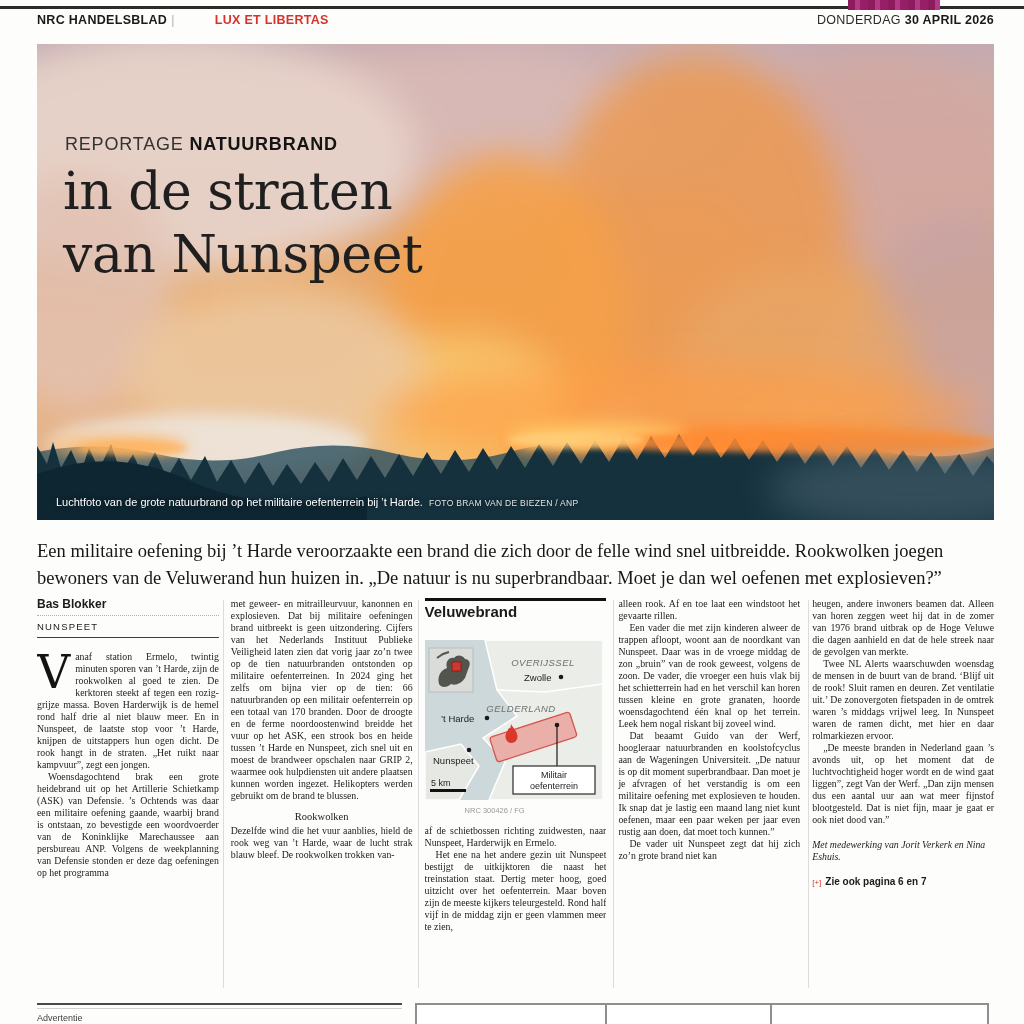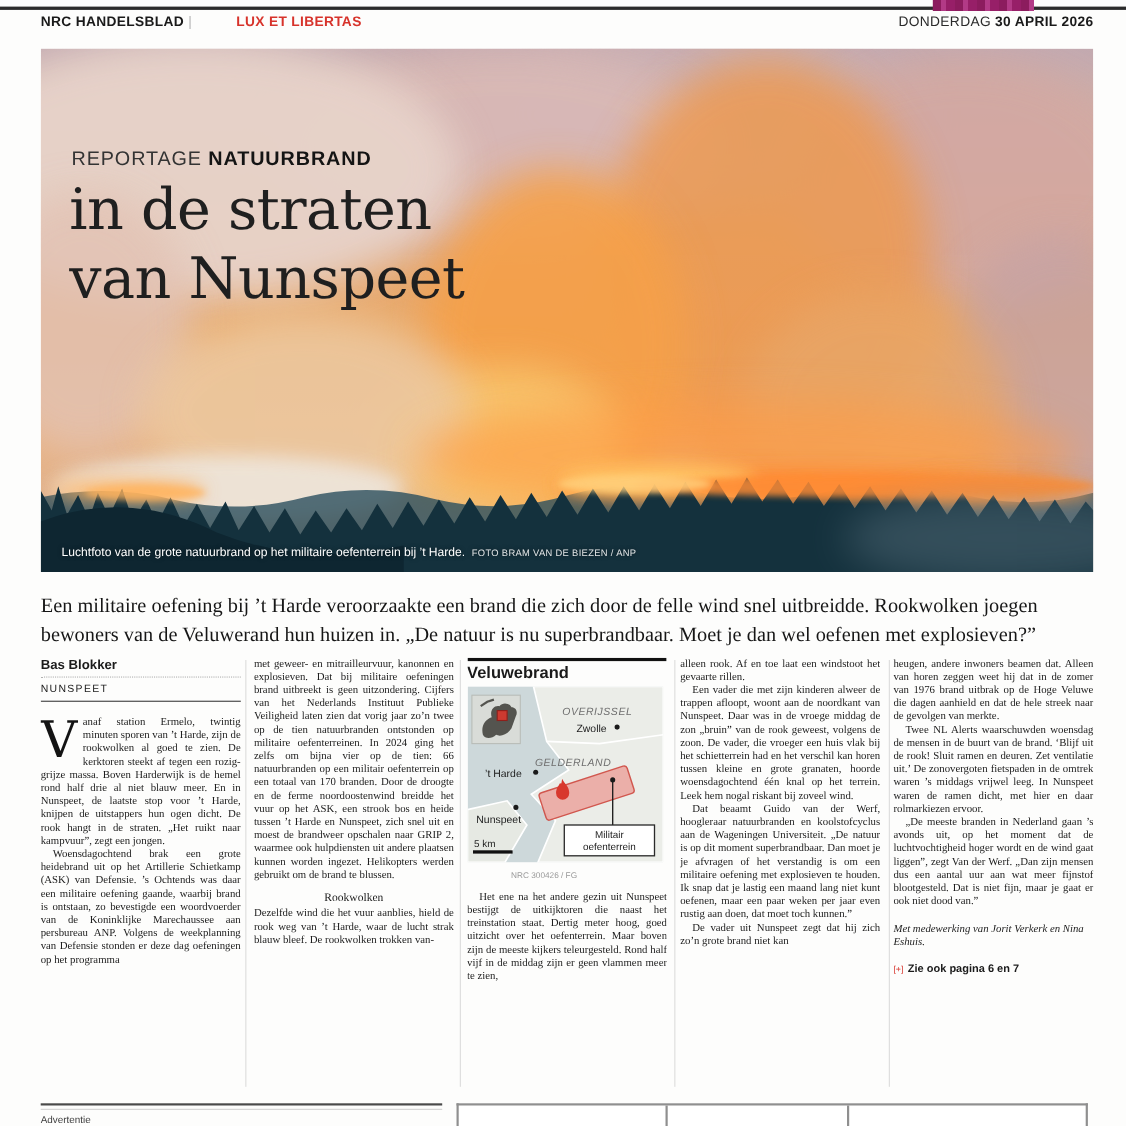--- a/index.html
+++ b/index.html
@@ -38,21 +38,21 @@
   .byline-name{font-family:"Liberation Sans",sans-serif;font-size:12px;font-weight:bold;
         padding-bottom:5px;border-bottom:1px dotted #b0b0b0;text-align:left;}
   .dateline{font-family:"Liberation Sans",sans-serif;font-size:9.5px;letter-spacing:1.2px;
         padding:5px 0 4px 0;border-bottom:1.5px solid #3c3c3c;margin-bottom:13px;text-align:left;}
   .dropcap{float:left;font-family:"DejaVu Serif",serif;font-size:46px;line-height:38px;
         padding:2px 5px 0 0;color:#131313;}
   .subhead{font-weight:normal;font-size:10.5px;margin:9px 0 2px 0 !important;text-align:center;}
   
   .info-rule{height:2.5px;background:#111;margin-bottom:5px;}
   .info-title{font-family:"Liberation Sans",sans-serif;font-size:15px;font-weight:600;
-        color:#1a1a1a;margin-bottom:6px;text-align:left;}
+        color:#1a1a1a;margin-bottom:22px;text-align:left;}
   .map-credit{font-family:"Liberation Sans",sans-serif;font-size:7.5px;color:#9a9a9a;
         margin:2px 0 8px 0;text-align:left;padding-left:40px;}
   .maptext{font-family:"Liberation Sans",sans-serif;font-size:9.5px;fill:#1d1d1d;}
   .mapprov{font-family:"Liberation Sans",sans-serif;font-size:9.5px;font-style:italic;fill:#6f6f6f;letter-spacing:.5px;}
   .maplab{font-family:"Liberation Sans",sans-serif;font-size:9px;fill:#1d1d1d;}
   .mapscale{font-family:"Liberation Sans",sans-serif;font-size:9px;fill:#1d1d1d;}
   
   .contributors{font-style:italic;margin-top:13px !important;text-align:left;}
   .see-also{font-family:"Liberation Sans",sans-serif;font-size:10px;font-weight:bold;
         margin-top:13px !important;text-align:left;}
@@ -187,20 +187,21 @@
           <rect x="5" y="149" width="36" height="3" fill="#111"></rect>
           <g>
             <rect x="4" y="8" width="44" height="44" fill="#d9dcd8" stroke="#b9bcb8" stroke-width="1"></rect>
             <path d="M14,44 C12,36 16,30 22,28 C20,22 24,17 29,18 C32,14 38,15 40,19 C44,19 46,23 44,27 L40,38 C36,44 30,46 26,44 C22,48 16,48 14,44 Z" fill="#54544f"></path>
             <path d="M12,18 L18,14 L24,12" fill="none" stroke="#54544f" stroke-width="2"></path>
             <rect x="27" y="22" width="9" height="9" fill="#cd3a30" stroke="#8f1f1a" stroke-width="1"></rect>
           </g>
         </svg>
         <div class="map-credit">NRC 300426 / FG</div>
       </div>
+      <p>af de schietbossen richting zuidwesten, naar Nunspeet, Harderwijk en Ermelo.</p>
       <p class="ind">Het ene na het andere gezin uit Nunspeet bestijgt de uitkijktoren die naast het treinstation staat. Dertig meter hoog, goed uitzicht over het oefenterrein. Maar boven zijn de meeste kijkers teleurgesteld. Rond half vijf in de middag zijn er geen vlammen meer te zien,</p>
     </div>
 
     <div class="col">
       <p>alleen rook. Af en toe laat een windstoot het gevaarte rillen.</p>
       <p class="ind">Een vader die met zijn kinderen alweer de trappen afloopt, woont aan de noordkant van Nunspeet. Daar was in de vroege middag de zon „bruin” van de rook geweest, volgens de zoon. De vader, die vroeger een huis vlak bij het schietterrein had en het verschil kan horen tussen kleine en grote granaten, hoorde woensdagochtend één knal op het terrein. Leek hem nogal riskant bij zoveel wind.</p>
       <p class="ind">Dat beaamt Guido van der Werf, hoogleraar natuurbranden en koolstofcyclus aan de Wageningen Universiteit. „De natuur is op dit moment superbrandbaar. Dan moet je je afvragen of het verstandig is om een militaire oefening met explosieven te houden. Ik snap dat je lastig een maand lang niet kunt oefenen, maar een paar weken per jaar even rustig aan doen, dat moet toch kunnen.”</p>
       <p class="ind">De vader uit Nunspeet zegt dat hij zich zo’n grote brand niet kan</p>
     </div>
 

